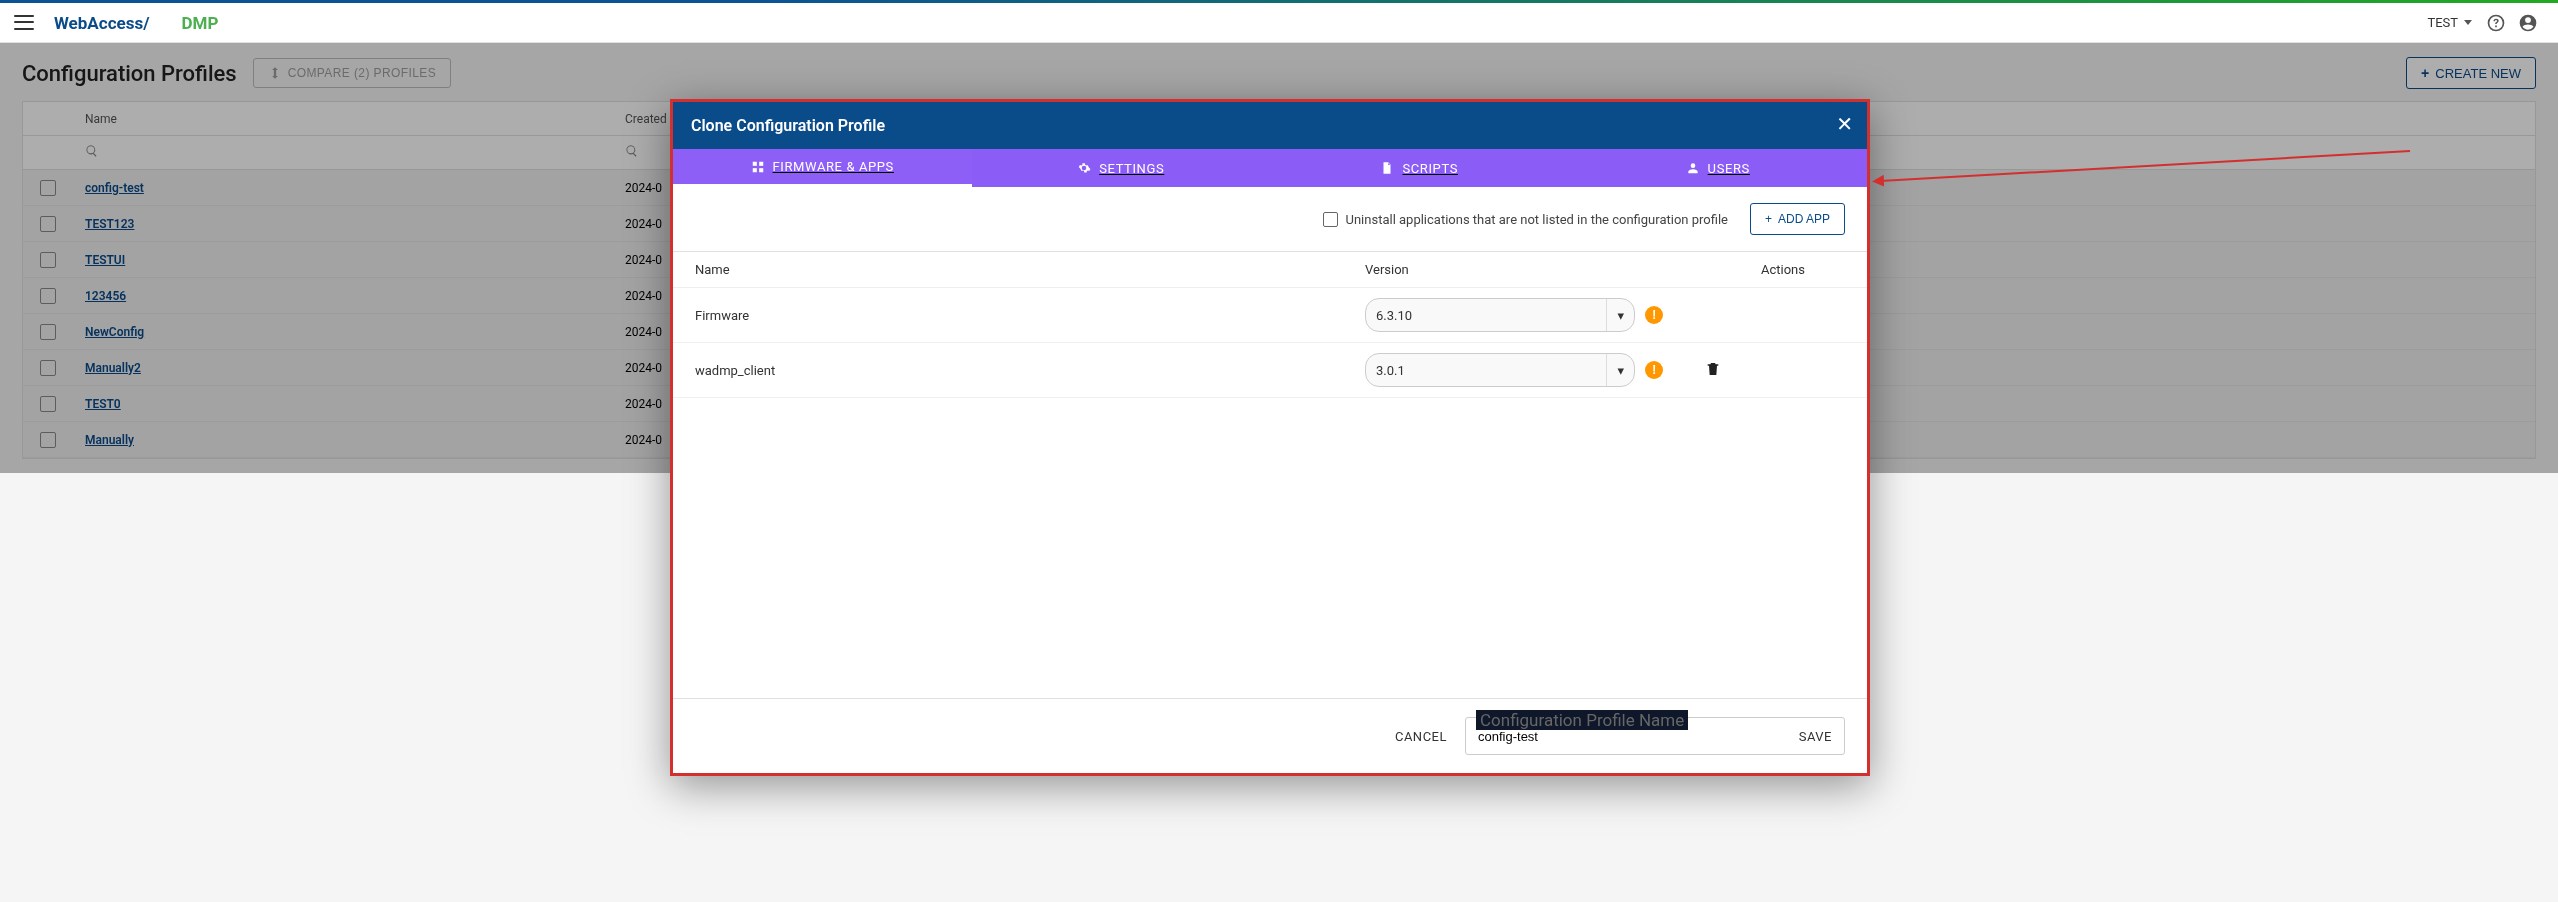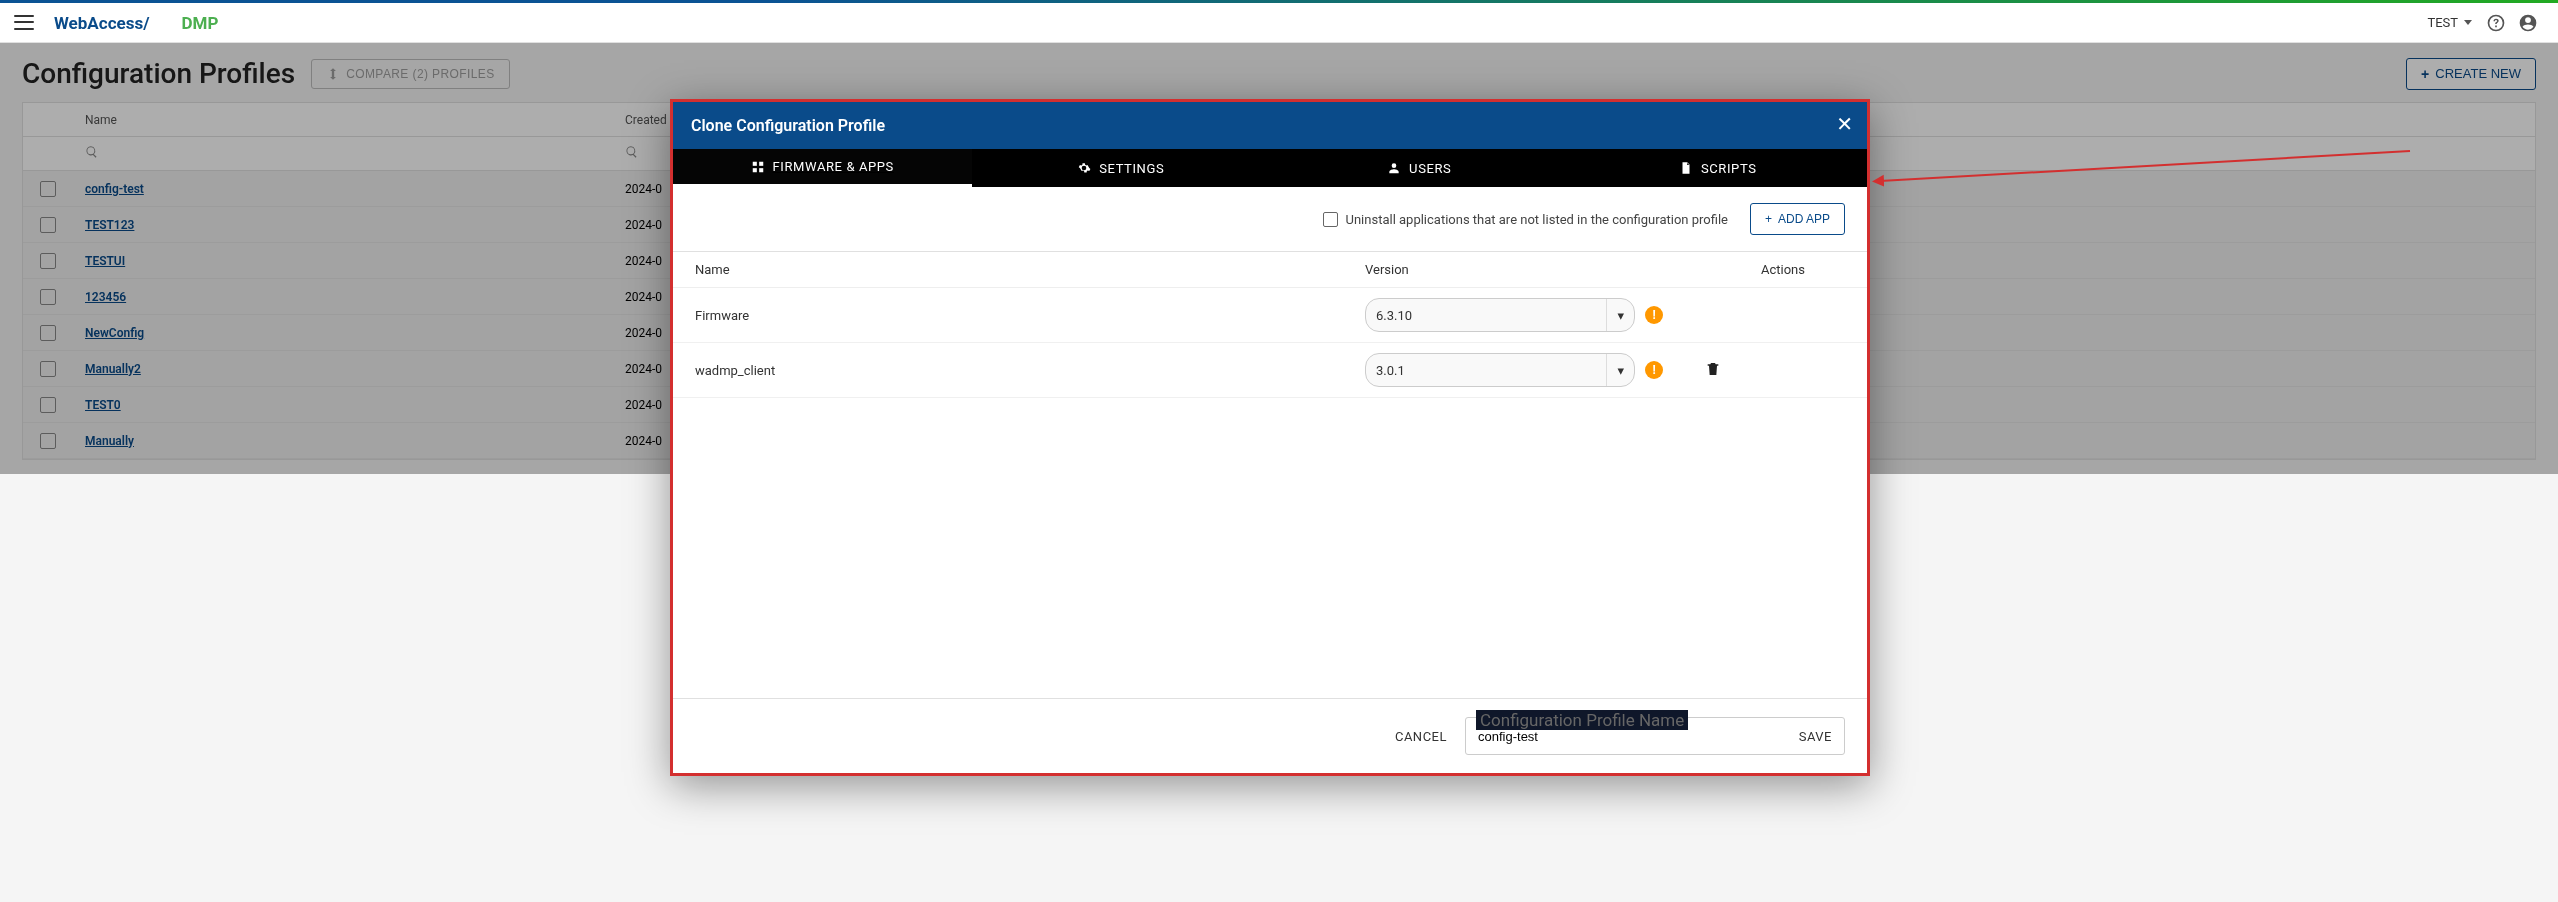--- a/index.html
+++ b/index.html
@@ -12,21 +12,21 @@
   .logo-a { color: #0a4b8a; }
   .logo-b { color: #4caf50; margin-left: 32px; }
   .appbar-spacer { flex: 1; }
   .user-menu { display: flex; align-items: center; gap: 6px; color: #333; font-size: 13px; padding: 4px 8px; cursor: pointer; }
   .triangle-down { width:0; height:0; border-left:4px solid transparent; border-right:4px solid transparent; border-top:5px solid #555; }
   .icon-btn { width: 32px; height: 32px; display:flex; align-items:center; justify-content:center; cursor:pointer; border-radius:50%; }
   .icon-btn svg { width: 20px; height: 20px; fill: #555; }
 
   .page { position: relative; padding: 14px 22px; }
   .page-header { display:flex; align-items:center; gap: 16px; }
-  .page-title { font-size: 28px; font-weight: 500; color: #222; }
+  .page-title { font-size: 22px; font-weight: 500; color: #222; }
   .compare-btn { border: 1px solid #bdbdbd; background: #f5f5f5; color: #9e9e9e; font-size: 12px; letter-spacing: .4px; padding: 7px 14px; border-radius: 3px; display:flex; align-items:center; gap:6px; cursor: not-allowed; text-transform: uppercase; }
   .create-btn { border: 1px solid #0a4b8a; background:#fff; color:#0a4b8a; font-size:13px; font-weight:500; padding:7px 14px; border-radius:3px; display:flex; align-items:center; gap:6px; cursor:pointer; text-transform: uppercase; }
   .create-btn .plus { font-size:14px; font-weight:700; }
   .header-spacer { flex:1; }
 
   .table-wrap { margin-top: 12px; background:#fff; border:1px solid #e0e0e0; }
   .thead, .trow, .tfilter { display:grid; grid-template-columns: 50px 540px 1960px 90px; align-items:center; }
   .thead { height: 34px; border-bottom:1px solid #e0e0e0; font-size:12px; color:#555; background:#fff; }
   .thead .cell, .tfilter .cell, .trow .cell { padding: 0 12px; }
   .tfilter { height: 34px; border-bottom:1px solid #e0e0e0; background:#fff; }
@@ -37,21 +37,21 @@
   .cell.checkbox { display:flex; justify-content:center; }
 
   
   .overlay { position:absolute; top:0; left:0; right:0; bottom:0; background:rgba(0,0,0,0.32); }
 
   
   .modal { position:absolute; top:56px; left:670px; width:1200px; background:#fff; border:3px solid #d32f2f; box-shadow: 0 10px 40px rgba(0,0,0,.4); display:flex; flex-direction:column; }
   .modal-head { background:#0a4b8a; color:#fff; padding:14px 18px; display:flex; align-items:flex-start; position:relative; }
   .modal-title { font-size:16px; font-weight:600; }
   .modal-close { position:absolute; right:14px; top:10px; color:#fff; font-size:20px; cursor:pointer; }
-  .modal-tabs { background:#000000; display:flex;text-decoration:underline; }
+  .modal-tabs { background:#8b5cf6; display:flex;text-decoration:underline; }
   .modal-tab { flex:1; text-align:center; color:#fff; font-size:13px; letter-spacing:.6px; padding:10px 0; display:flex; align-items:center; justify-content:center; gap:8px; cursor:pointer; text-transform:uppercase; }
   .modal-tab.active { border-bottom:3px solid #fff; background:rgba(255,255,255,0.02); }
   .modal-tab svg { width:14px; height:14px; fill:#fff; }
 
   .modal-toolbar { display:flex; justify-content:flex-end; align-items:center; gap:22px; padding:16px 22px; border-bottom:1px solid #e0e0e0; }
   .check-line { display:flex; align-items:center; gap:8px; font-size:13px; color:#444;justify-content:flex-end; }
   .check-box { width:15px; height:15px; border:1.5px solid #666; border-radius:2px; }
   .add-app { border:1px solid #0a4b8a; color:#0a4b8a; background:#fff; font-size:12px; padding:8px 14px; border-radius:3px; display:flex; align-items:center; gap:6px; cursor:pointer; text-transform:uppercase; font-weight:500; }
 
   .app-table-head { display:grid; grid-template-columns: 1fr 320px 160px; padding:10px 22px; font-size:13px; color:#333; border-bottom:1px solid #eee; }
@@ -216,29 +216,29 @@
         <span>FIRMWARE &amp; APPS</span>
       </div>
       <div class="modal-tab">
         <svg viewBox="0 0 24 24">
             <path d="M12 8a4 4 0 100 8 4 4 0 000-8zm9 4l2 1.5-2 3.5-2.4-.8a7 7 0 01-1.7 1l-.4 2.5h-4l-.4-2.5a7 7 0 01-1.7-1l-2.4.8-2-3.5L5 12l-2-1.5 2-3.5 2.4.8a7 7 0 011.7-1L9.5 4h4l.4 2.5a7 7 0 011.7 1l2.4-.8 2 3.5L21 12z"></path>
           </svg>
         <span>SETTINGS</span>
       </div>
       <div class="modal-tab">
         <svg viewBox="0 0 24 24">
+            <path d="M6 2h8l4 4v16H6V2zm8 1.5V7h3.5L14 3.5z"></path>
+          </svg>
+        <span>SCRIPTS</span>
+      </div>
+      <div class="modal-tab">
+        <svg viewBox="0 0 24 24">
             <path d="M12 12a4 4 0 100-8 4 4 0 000 8zm0 2c-3 0-8 1.5-8 4.5V21h16v-2.5c0-3-5-4.5-8-4.5z"></path>
           </svg>
         <span>USERS</span>
-      </div>
-      <div class="modal-tab">
-        <svg viewBox="0 0 24 24">
-            <path d="M6 2h8l4 4v16H6V2zm8 1.5V7h3.5L14 3.5z"></path>
-          </svg>
-        <span>SCRIPTS</span>
       </div>
     </div>
 
     <div class="modal-toolbar">
       <label class="check-line">
         <span class="check-box"></span>
         <span>Uninstall applications that are not listed in the configuration profile</span>
       </label>
       <button class="add-app">
         <span>+</span>

